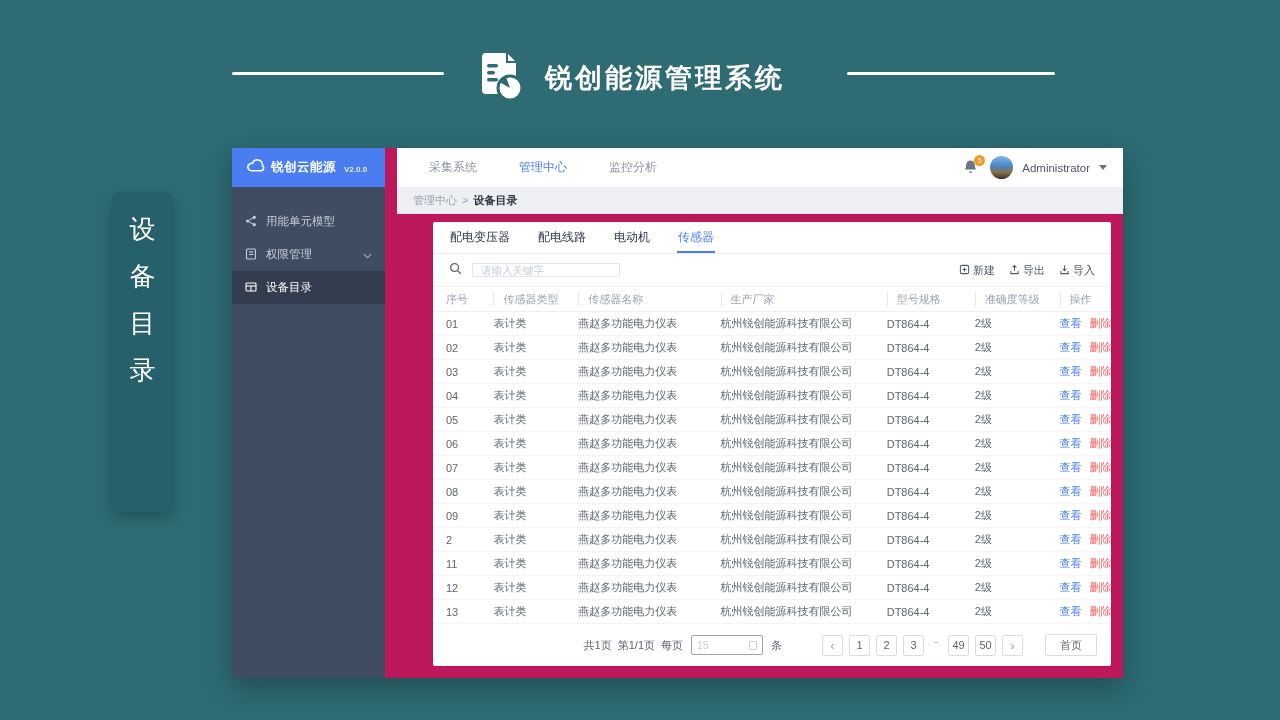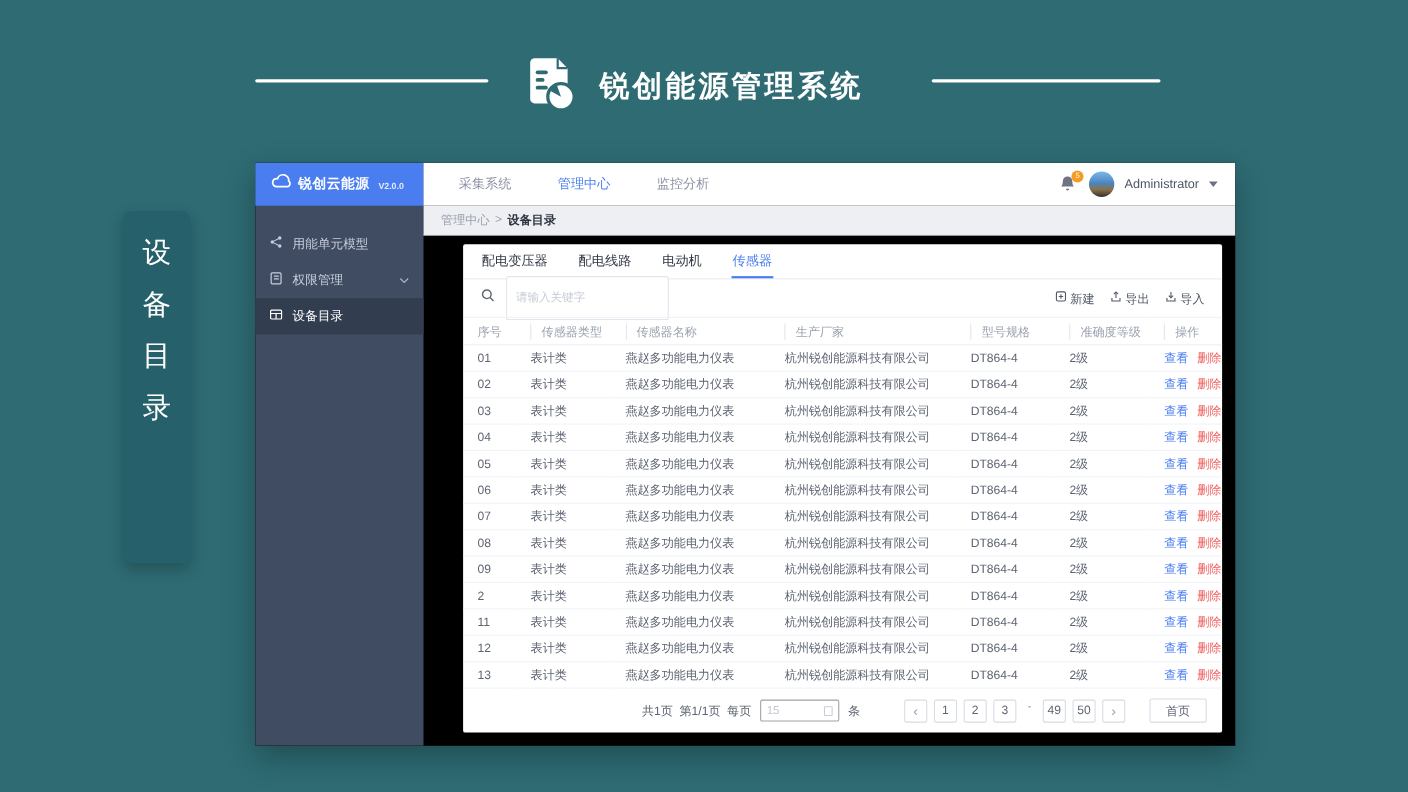--- a/index.html
+++ b/index.html
@@ -13,22 +13,22 @@
   .banner-icon { position:absolute; left:474px; top:49px; }
   .banner-title { position:absolute; left:545px; top:60px; font-size:27px; font-weight:bold; color:#fff; letter-spacing:3px; }
 
   
   .side-card { position:absolute; left:112px; top:192px; width:61px; height:320px; background:#26606a;
     border-radius:7px; box-shadow:0 6px 14px rgba(0,0,0,.22); display:flex; flex-direction:column;
     align-items:center; padding-top:24px; gap:21px; }
   .side-card span { color:#fff; font-size:26px; line-height:1; }
 
   
-  .window { position:absolute; left:232px; top:148px; width:891px; height:530px; background:#000000;
-    box-shadow:0 10px 26px rgba(0,0,0,.28); display:flex; overflow:hidden; }
+  .window { position:absolute; left:232px; top:148px; width:891px; height:530px; background:#be185d;
+    box-shadow:0 10px 26px rgba(0,0,0,.28); display:flex; overflow:hidden;gap:12px; }
 
   
   .sidebar { width:153px; background:#3f4c61; flex:0 0 153px; display:flex; flex-direction:column; }
   .side-logo { height:39px; background:#4a7ef0; display:flex; align-items:center; padding-left:14px; gap:6px; }
   .side-logo .lname { color:#fff; font-size:12.5px; font-weight:bold; letter-spacing:.5px; }
   .side-logo .lver { color:rgba(255,255,255,.85); font-size:8px; margin-left:2px; margin-top:3px;font-weight:bold; }
   .menu { padding-top:18px; }
   .menu-item { height:33px; display:flex; align-items:center; gap:9px; padding:0 13px; color:#c7cedd;
     font-size:11.5px; cursor:pointer; }
   .menu-item svg { flex:0 0 auto; }
@@ -59,21 +59,21 @@
   
   .content { flex:1; padding:8px 12px 12px 12px; min-height:0; }
   .card { background:#fff; height:100%; border-radius:2px; box-shadow:0 1px 3px rgba(0,0,0,.06);
     display:flex; flex-direction:column;margin-left:24px; }
 
   .tabs { display:flex; gap:26px; padding:0 16px; border-bottom:1px solid #e9ecf1; }
   .tab { font-size:12px; color:#303644; padding:7px 1px 5px 1px; border-bottom:2px solid transparent; cursor:pointer; }
   .tab.active { color:#4a7ef0; border-bottom-color:#4a7ef0; }
 
   .toolbar { height:34px; display:flex; align-items:center; padding:0 16px; }
-  .search-input { width:148px; height:40px; border:1px solid #e2e6ec; border-radius:2px; font-size:10.5px;
+  .search-input { width:148px; height:14px; border:1px solid #e2e6ec; border-radius:2px; font-size:10.5px;
     padding:0 8px; margin-left:10px; color:#5d6472; outline:none; }
   .search-input::placeholder { color:#c6ccd6; }
   .tool-actions { margin-left:auto; display:flex; gap:14px; }
   .tool-btn { display:flex; align-items:center; gap:3px; font-size:11px; color:#515866; cursor:pointer; }
 
   table { width:100%; border-collapse:collapse; font-size:11px; table-layout:fixed; }
   thead th { height:25px; font-weight:normal; color:#9ba3b0; text-align:left; padding-left:13px;
     border-top:1px solid #f0f2f6; border-bottom:1px solid #eef0f4; }
   thead th .hdr { display:inline-block; }
   thead th:not(:first-child) .hdr { border-left:1px solid #e3e7ee; padding-left:9px; }

